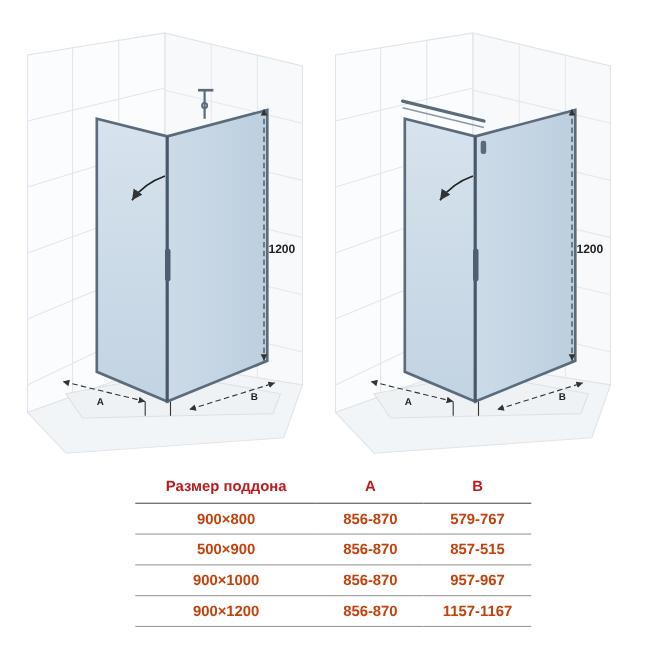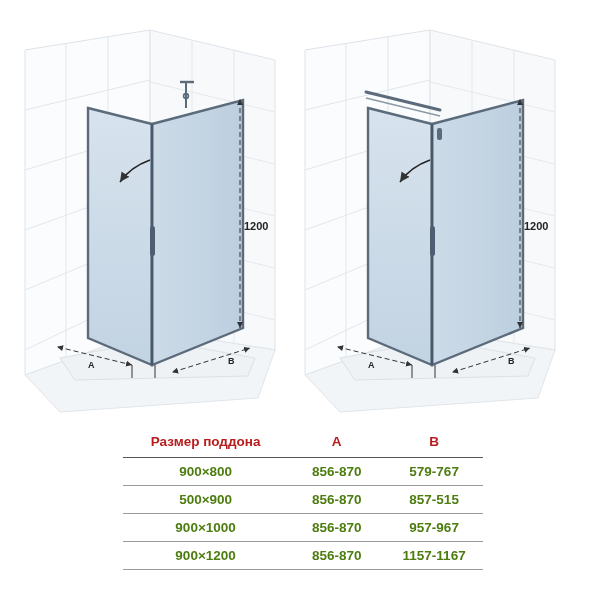--- a/index.html
+++ b/index.html
@@ -66,21 +66,21 @@
     width: 168px;
   }
   table.size-table thead tr {
     border-bottom: 1.5px solid #555555;
   }
   table.size-table td {
     padding: 6px 4px 6px 4px;
     text-align: center;
     font-weight: bold;
     font-size: 13.5px;
-    color: #4d7c0f;
+    color: #c2410c;
     border-bottom: 1px solid #9a9a9a;
   }
   table.size-table tbody tr:last-child td {
     border-bottom: 1px solid #9a9a9a;
   }
   .col-a { width: 96px; }
   .col-b { width: 96px; }
 </style>
 </head>
 <body>

